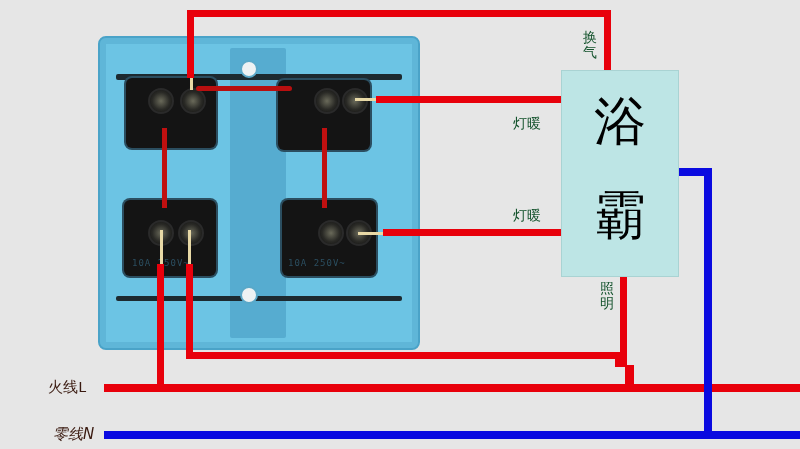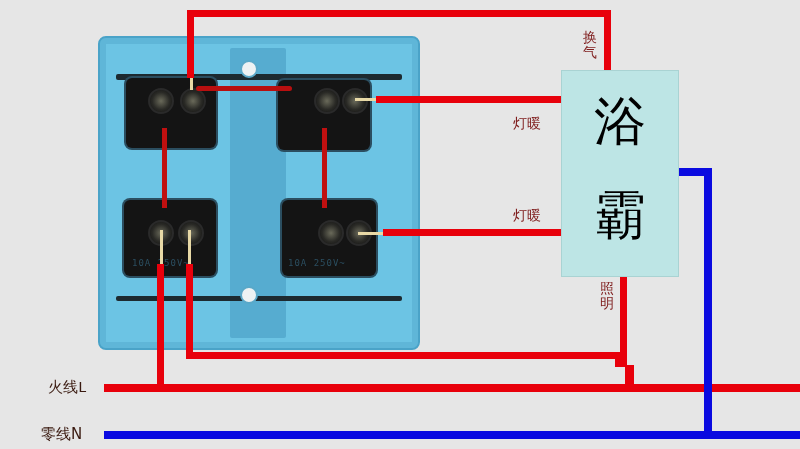--- a/index.html
+++ b/index.html
@@ -39,21 +39,21 @@
     font-size: 9px; color: #2b4e60; letter-spacing: 1px;
   }
   .unit {
     position: absolute; left: 561px; top: 70px; width: 116px; height: 205px;
     background: #bde5e5; border: 1px solid #a9d3d3;
   }
   .unit-char {
     position: absolute; left: 0; width: 116px; text-align: center;
     font-size: 52px; color: #000; line-height: 1;
   }
-  .lbl { position: absolute; font-size: 14px; color: #7f1d1d; line-height: 1.05; }
+  .lbl { position: absolute; font-size: 14px; color: #14532d; line-height: 1.05; }
   .vlbl { width: 16px; text-align: center; }
   .lbl-lead { position: absolute; font-size: 15px; color: #3a1a10; }
 </style>
 </head>
 <body>
 
 <div class="plate">
   <div class="rail" style="left:130px;top:10px;width:56px;height:290px;"></div>
   <div class="rail" style="left:16px;top:36px;width:286px;height:6px;background:#1d2a30;"></div>
   <div class="rail" style="left:16px;top:258px;width:286px;height:5px;background:#1d2a30;"></div>
@@ -114,13 +114,13 @@
 <div class="unit">
   <div class="unit-char" style="top:24px;">浴</div>
   <div class="unit-char" style="top:118px;">霸</div>
 </div>
 
 <div class="lbl vlbl" style="left:582px;top:30px;">换气</div>
 <div class="lbl" style="left:513px;top:116px;">灯暖</div>
 <div class="lbl" style="left:513px;top:208px;">灯暖</div>
 <div class="lbl vlbl" style="left:599px;top:281px;">照明</div>
 <div class="lbl-lead" style="left:48px;top:378px;font-family:Liberation Mono, monospace;">火线L</div>
-<div class="lbl-lead" style="left:41px;top:425px;">零线N</div>
+<div class="lbl-lead" style="left:53px;top:425px;font-style:italic;">零线N</div>
 
 </body></html>

